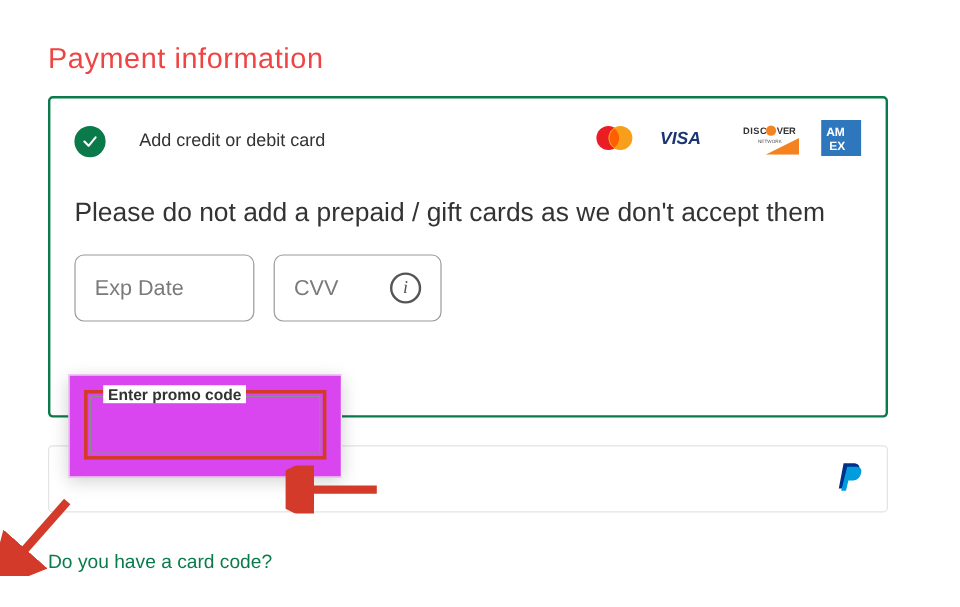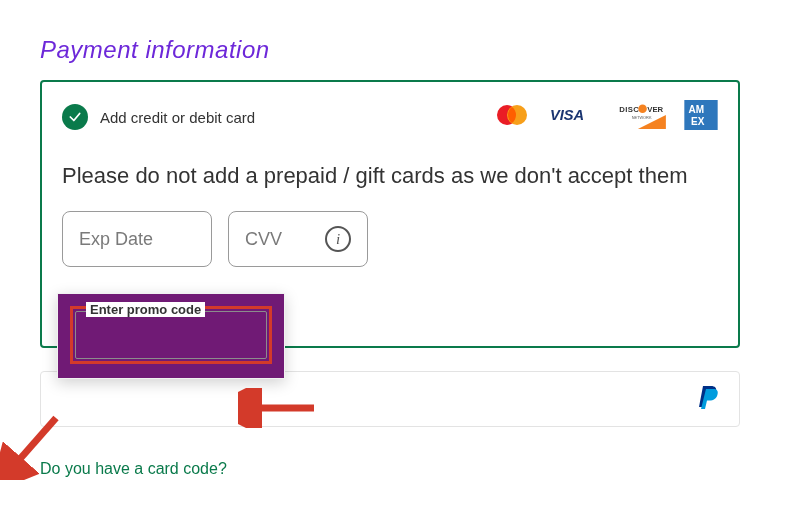--- a/index.html
+++ b/index.html
@@ -12,22 +12,21 @@
     color:#333;
     position:relative;
   }
   .page-title {
     position:absolute;
     left:40px;
     top:20px;
     font-size:24px;
     font-weight:400;
     letter-spacing:0.5px;
-    color:#6d28d9;
-    font-style:italic;
+    color:#ef4444;
   }
   .card-panel {
     position:absolute;
     left:40px;
     top:80px;
     width:700px;
     height:268px;
     border:2px solid #0a7a4b;
     border-radius:4px;
     padding:18px 20px 20px 20px;
@@ -47,20 +46,21 @@
     height:26px;
     border-radius:50%;
     background:#0a7a4b;
     display:flex;
     align-items:center;
     justify-content:center;
   }
   .radio-label {
     font-size:15px;
     color:#333;
+    margin-left:16px;
   }
   .card-logos {
     display:flex;
     align-items:center;
     gap:18px;
   }
   .warning-text {
     margin-top:29px;
     font-size:22px;
     color:#333;
@@ -119,23 +119,23 @@
     left:40px;
     top:460px;
     font-size:16px;
     color:#0a7a4b;
   }
 
   
   .promo-popover {
     position:absolute;
     left:57px;
-    top:293px;
+    top:312px;
     width:228px;
-    background:#701a75;
+    background:#d946ef;
     border:1px solid #f1f1f1;
     box-shadow:0 4px 14px rgba(0,0,0,0.18);
     padding:12px 12px 14px 12px;
   }
   .promo-fieldset-wrap {
     border:3px solid #d33a2a;
     padding:2px;
   }
   .promo-inner {
     position:relative;

